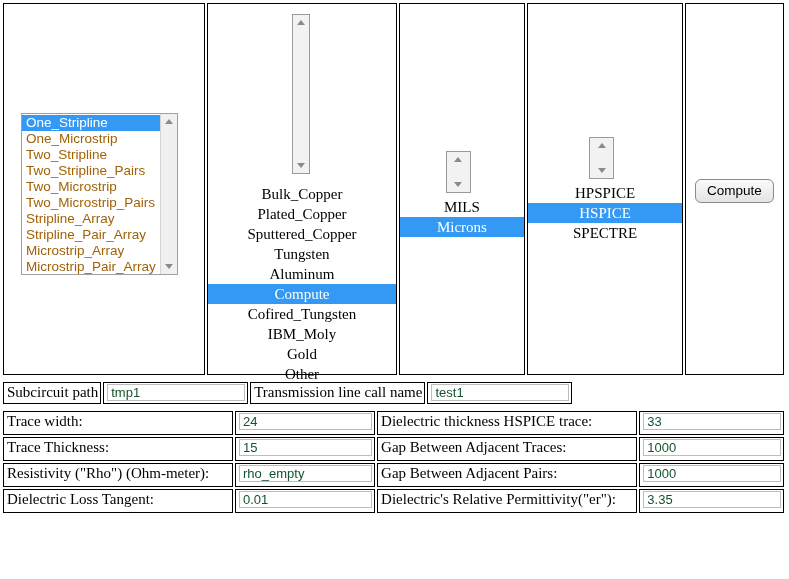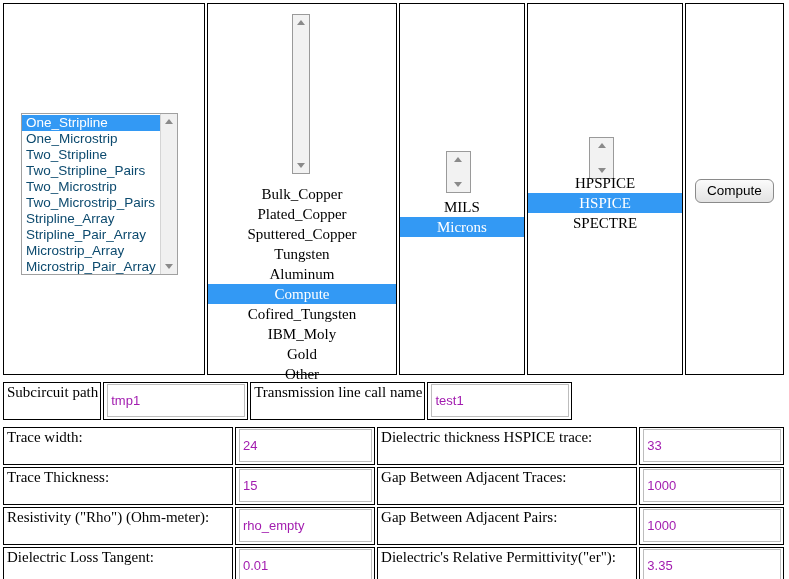--- a/index.html
+++ b/index.html
@@ -70,21 +70,21 @@
   .listbox-items {
     flex: 1 1 auto;
     padding: 1px 0 0 0;
     overflow: hidden;
   }
   .listbox-items .opt {
     padding: 0 0 0 4px;
     line-height: 16px;
     height: 16px;
     white-space: nowrap;
-    color: #0c4a6e;
+    color: #a16207;
   }
   .listbox-items .opt.sel {
     background: #3399f4;
     color: #ffffff;
   }
 
   
   .sb-vert {
     width: 16px;
     flex: 0 0 16px;
@@ -190,22 +190,22 @@
   }
   #subcircuit-table td {
     padding: 1px 2px 2px 3px !important;
     white-space: nowrap;
   }
   .txt {
     font-family: "Liberation Sans", sans-serif;
     font-size: 13px;
     border: 1px solid #bdbdbd;
     background: #ffffff;
-    color: #a21caf;
-    padding: 8px 3px;
+    color: #14532d;
+    padding: 0 3px;
     box-sizing: border-box;
     outline: none;
   }
   .txt-path  { width: 138px; }
   .txt-call  { width: 138px; }
 
   
   #param-table {
     margin: 3px 0 0 1px;
     width: 785px;
@@ -293,21 +293,21 @@
 
       <td class="body-cell col-4">
         <div class="sb-standalone sb-small-spice">
           <div class="sb-arrow">
               <span class="tri-up"></span>
             </div>
           <div class="sb-arrow">
               <span class="tri-down"></span>
             </div>
         </div>
-        <div class="sel-group" id="spice-options" style="top:169px;">
+        <div class="sel-group" id="spice-options" style="top:179px;">
             <div class="opt">HPSPICE</div>
             <div class="opt sel">HSPICE</div>
             <div class="opt">SPECTRE</div>
           </div>
       </td>
 
       <td class="body-cell col-5">
         <div class="compute-wrap">
           <button class="btn">Compute</button>
         </div>

